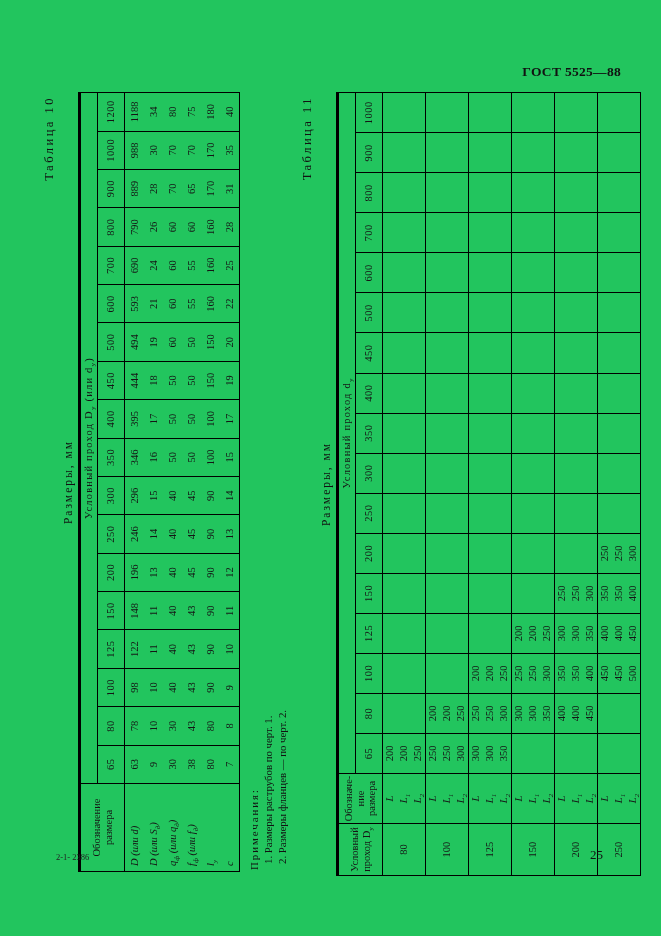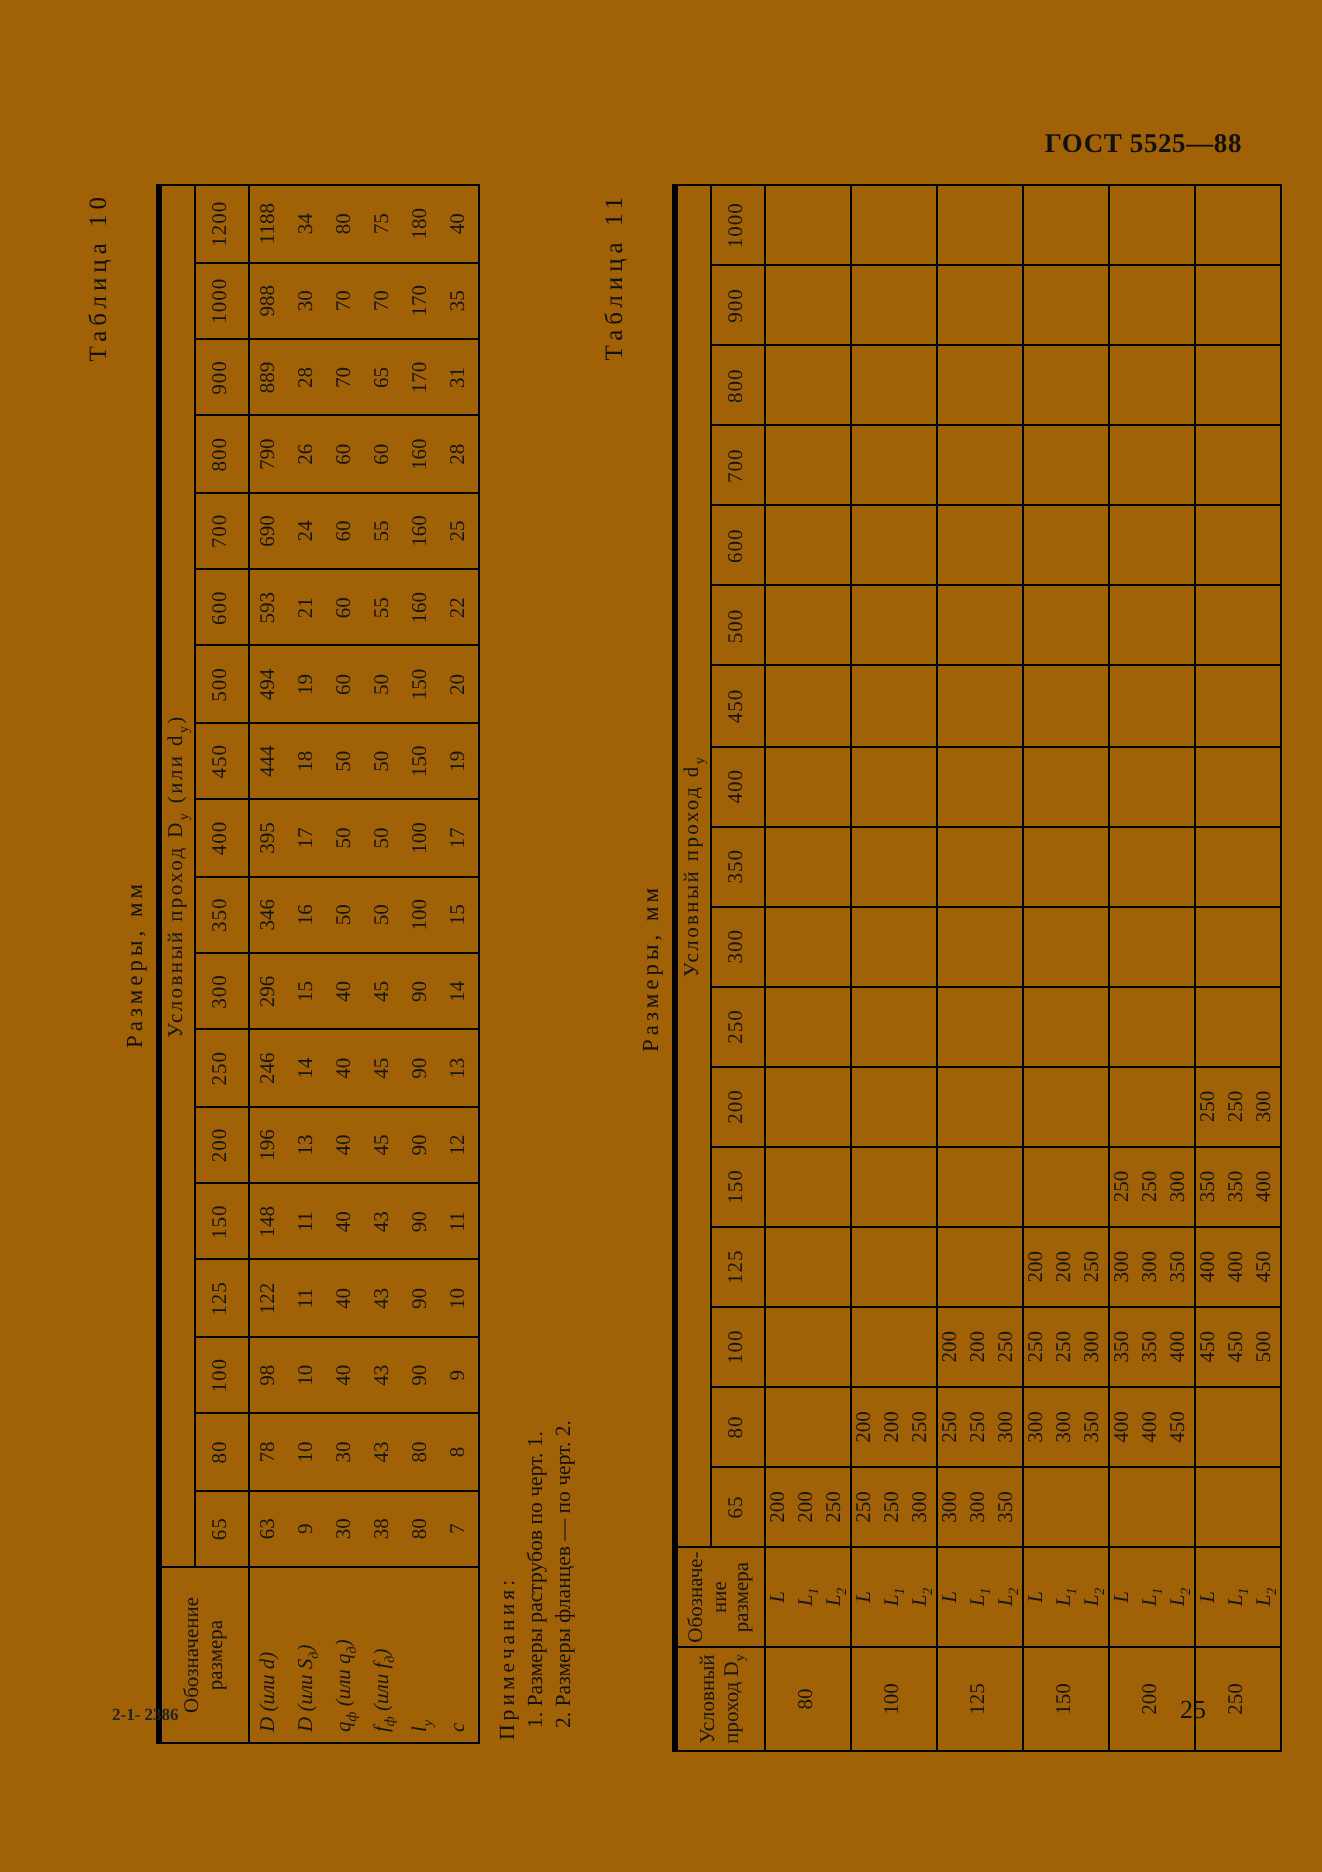--- a/index.html
+++ b/index.html
@@ -1,26 +1,26 @@
 <!DOCTYPE html>
 <html><head>
 <meta charset="utf-8">
 <style>
   html,body { margin:0; padding:0; background:#e8e8e8; }
   .page {
     position:relative; width:661px; height:936px; margin:0 auto;
-    background:#a16207; overflow:hidden; color:#111;
+    background:#22c55e; overflow:hidden; color:#111;
     font-family:"Liberation Serif","DejaVu Serif",serif;
   }
   .gost-header {
     position:absolute; top:64px; right:40px;
     font-size:13.5px; font-weight:bold; letter-spacing:.3px;
   }
   .footer-code {
-    position:absolute; left:56px; top:852px; font-size:8.5px; color:#222;font-weight:bold;
+    position:absolute; left:56px; top:852px; font-size:8.5px; color:#222;
   }
   .page-number {
     position:absolute; right:58px; top:847px; font-size:13px;
   }
 
   
   .rot-wrap { position:absolute; }
   .rot-inner { position:absolute; left:0; top:0; transform-origin:0 0; }
   #t10-wrap { left:40px; top:92px; width:248px; height:780px; }
   #t10-inner { width:780px; height:248px; transform:translateY(780px) rotate(-90deg); }

